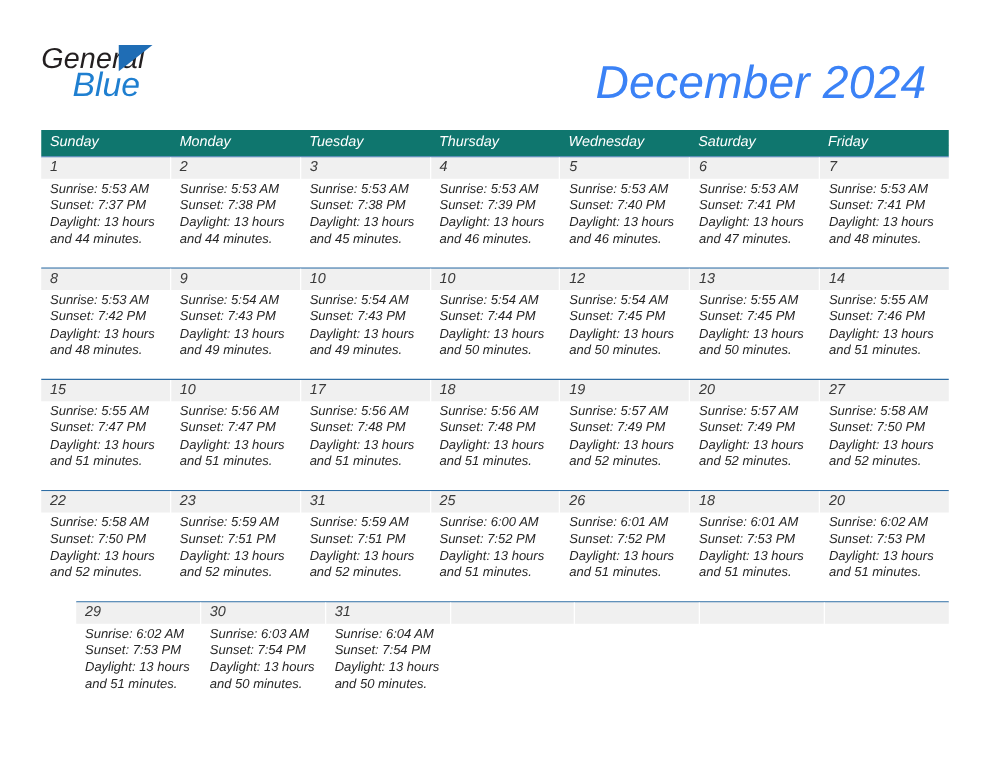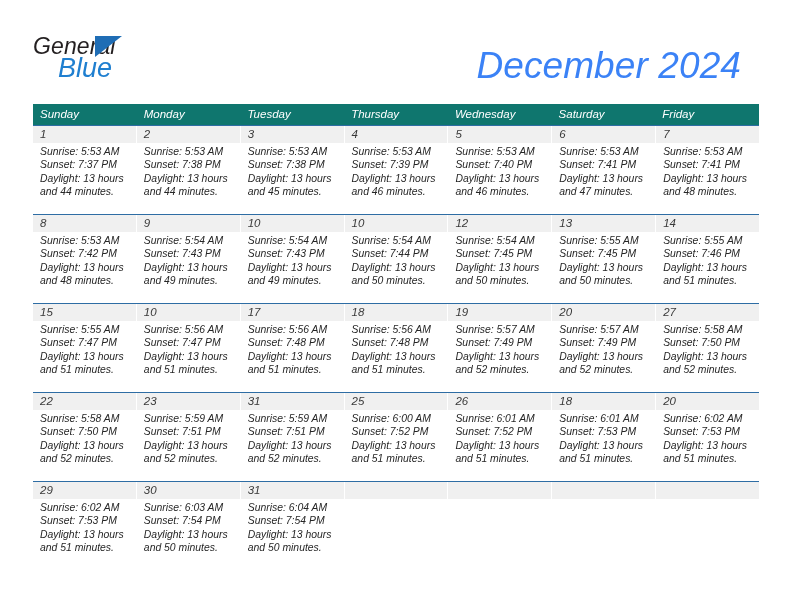--- a/index.html
+++ b/index.html
@@ -93,21 +93,21 @@
     white-space: nowrap;
     overflow: hidden;
   }
   .week {
     position: relative;
     display: flex;
     border-top: 1.3px solid #2e6da4;
     height: 89px;
     background: #ffffff;
   }
-  .week.last { height: 90px; }
+  .week.last { height: 90px; margin-left: 28px; }
   .daynum-band {
     position: absolute;
     left: 0; top: 0;
     width: 100%;
     height: 17px;
     background: #f0f0f0;
     pointer-events: none;
   }
   .day {
     position: relative;

